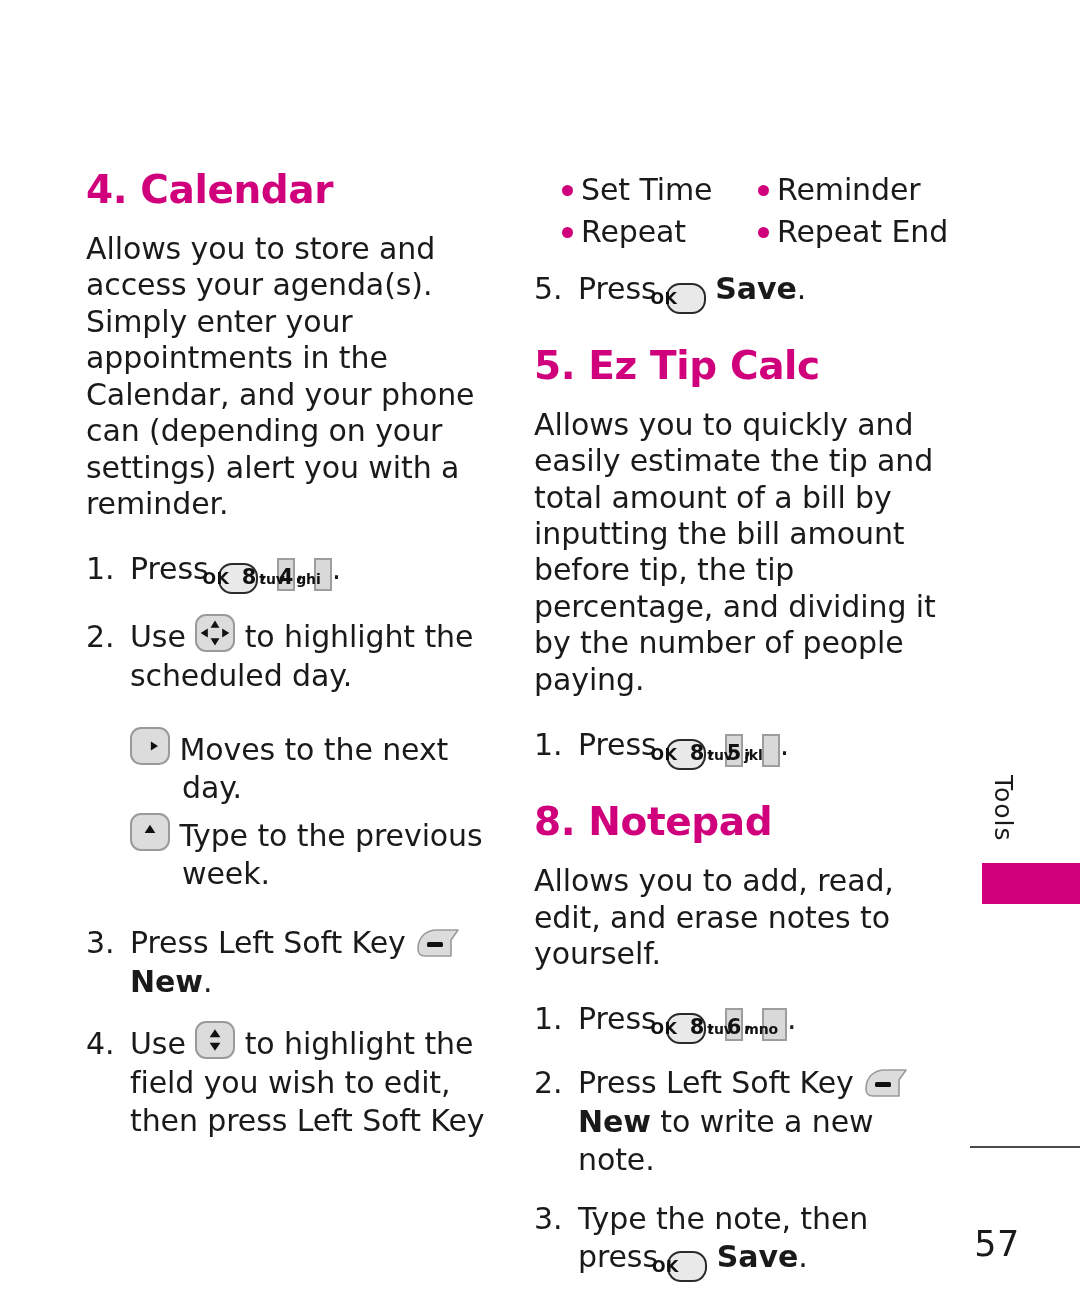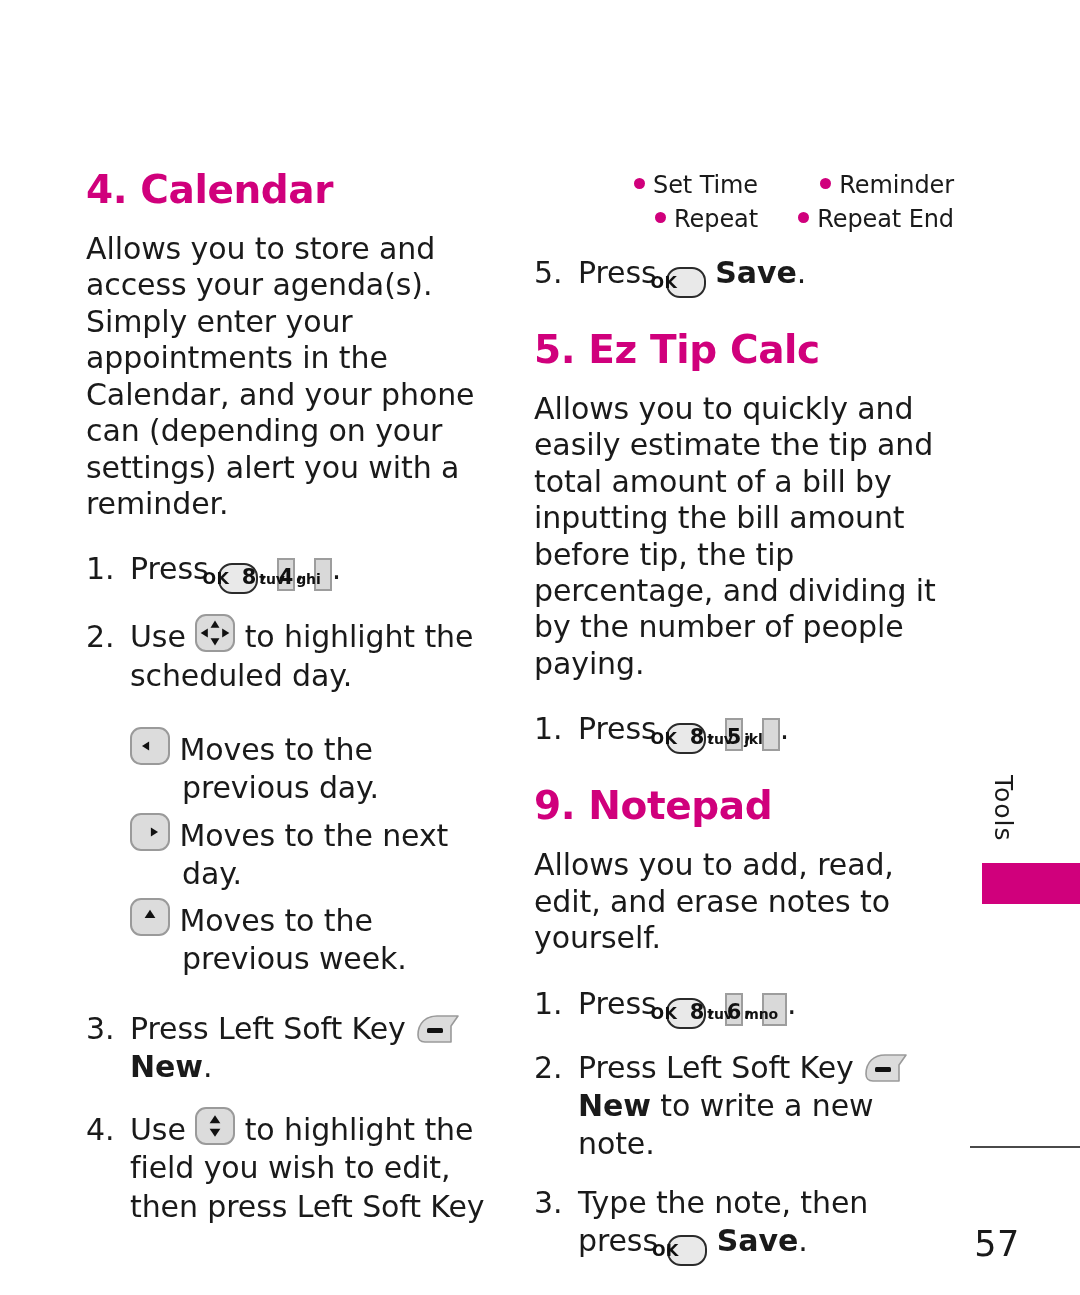--- a/index.html
+++ b/index.html
@@ -128,25 +128,24 @@
 
   
   .bullets {
     display: grid;
     grid-template-columns: 196px auto;
     column-gap: 0px;
     row-gap: 2px;
     margin: 0 0 18px 28px;
   }
   .bullet-item {
-    font-size: 24px;
+    font-size: 30px;
     line-height: 1.33;
     white-space: nowrap;
     letter-spacing: -0.1px;
-    text-align: right;
   }
   .bullet-dot {
     display: inline-block;
     width: 11px; height: 11px;
     border-radius: 50%;
     background: #d0007c;
     margin-right: 8px;
     vertical-align: 4px;
   }
 
@@ -222,45 +221,37 @@
           <polygon points="20,33 25,25 15,25" fill="#111"></polygon>
           <polygon points="4,19 12,14 12,24" fill="#111"></polygon>
           <polygon points="36,19 28,14 28,24" fill="#111"></polygon>
         </svg>
       </span>
       <span>to highlight the scheduled day.</span>
     </p>
 
     <div class="spacer-md"></div>
 
-    <p class="sub-step">
-      <span class="key key-nav">
-        <svg viewBox="0 0 40 38" aria-hidden="true">
-          <polygon points="11,19 19,14 19,24" fill="#111"></polygon>
-        </svg>
-      </span>
-      <span>Moves to the previous day.</span>
-    </p>
 
     <p class="sub-step">
       <span class="key key-nav">
         <svg viewBox="0 0 40 38" aria-hidden="true">
           <polygon points="29,19 21,14 21,24" fill="#111"></polygon>
         </svg>
       </span>
       <span>Moves to the next day.</span>
     </p>
 
     <p class="sub-step">
       <span class="key key-nav">
         <svg viewBox="0 0 40 38" aria-hidden="true">
           <polygon points="20,11 26,20 14,20" fill="#111"></polygon>
         </svg>
       </span>
-      <span>Moves to the previous week.</span>
+      <span>Type to the previous week.</span>
     </p>
 
 
     <div class="spacer-md"></div>
 
     <p class="step">
       <span class="num">3.</span><span>Press Left Soft Key</span>
       <span class="key key-soft">
         <svg viewBox="0 0 46 34" aria-hidden="true">
           <path d="M3,22 C3,10 11,3 22,3 L43,3 L36,13 L36,29 L10,29 C5,29 3,26 3,22 Z" fill="#dcdcdc" stroke="#9a9a9a" stroke-width="1.6" stroke-linejoin="round"></path>
@@ -313,21 +304,21 @@
 
     <p class="step">
       <span class="num">1.</span><span>Press</span>
       <span class="key key-ok">OK</span><span>,</span>
       <span class="key key-num"><span class="d">8</span><span class="l">tuv</span></span><span>,</span>
       <span class="key key-num"><span class="d">5</span><span class="l">jkl</span></span><span>.</span>
     </p>
 
     <div class="spacer-md"></div>
 
-    <h1 class="section-heading">9. Notepad</h1>
+    <h1 class="section-heading">8. Notepad</h1>
 
     <p class="para">Allows you to add, read, edit, and erase notes to yourself.</p>
 
     <div class="spacer-sm"></div>
 
     <p class="step">
       <span class="num">1.</span><span>Press</span>
       <span class="key key-ok">OK</span><span>,</span>
       <span class="key key-num"><span class="d">8</span><span class="l">tuv</span></span><span>,</span>
       <span class="key key-num"><span class="d">6</span><span class="l">mno</span></span><span>.</span>

